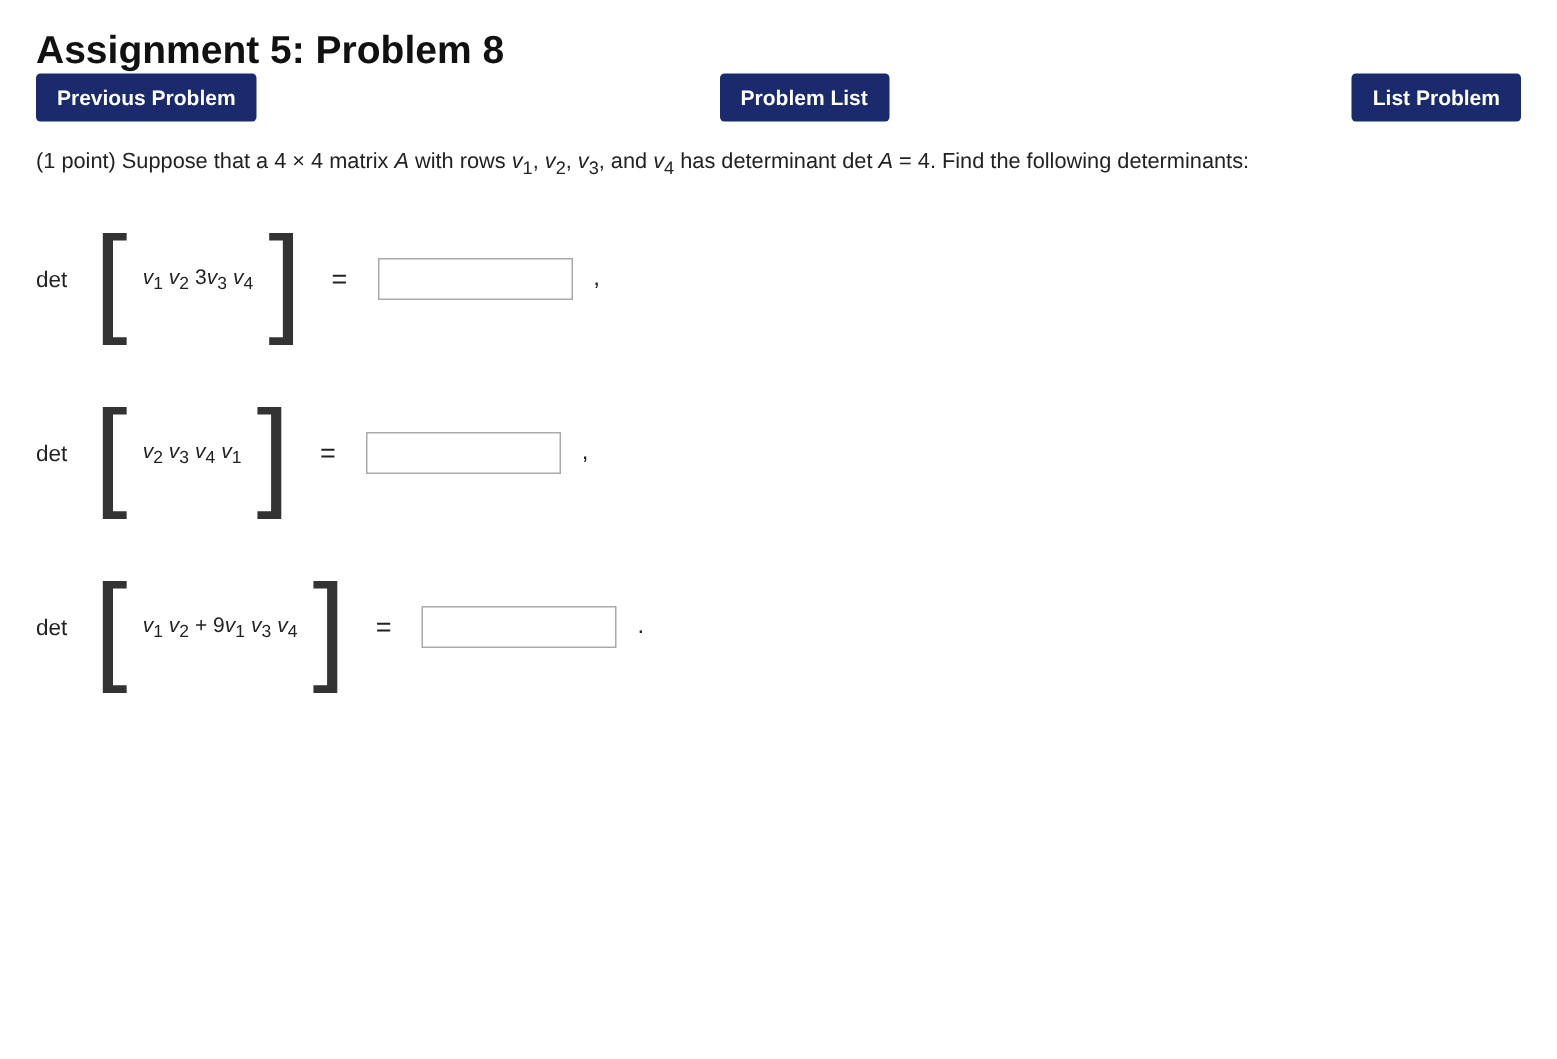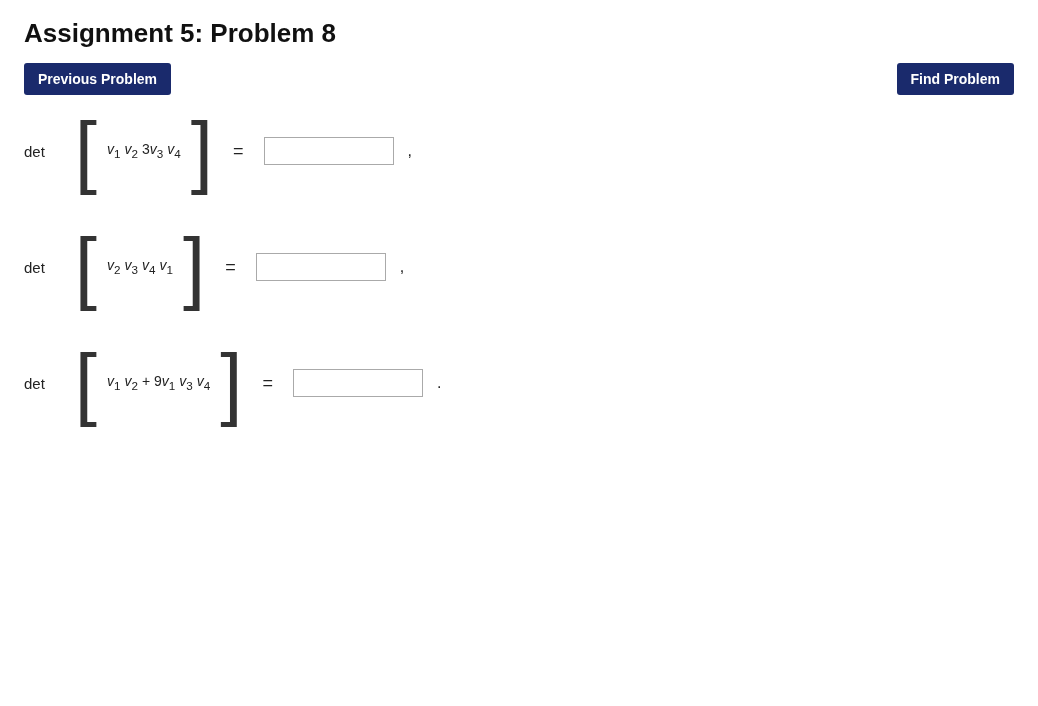--- a/index.html
+++ b/index.html
@@ -11,21 +11,20 @@
       width: 1038px;
     }
     .page-container {
       background: #fff;
       padding: 18px 24px;
       min-height: 706px;
     }
     h1 {
       font-size: 26px;
       font-weight: bold;
-      margin-bottom: 14px;
       color: #111;
     }
     .button-row {
       display: flex;
       gap: 6px;
       margin-bottom: 16px;
       justify-content: space-between;
     }
     .nav-btn {
       background: #1a2a6c;
@@ -44,21 +43,21 @@
       line-height: 1.6;
     }
     .det-block {
       display: flex;
       align-items: center;
       margin-bottom: 36px;
       gap: 10px;
     }
     .det-label {
       font-size: 15px;
-      margin-right: 20px;
+      margin-right: 8px;
     }
     .matrix-wrapper {
       position: relative;
       display: flex;
       align-items: center;
     }
     .bracket-left, .bracket-right {
       font-size: 80px;
       font-weight: 100;
       color: #333;
@@ -96,23 +95,27 @@
   </style>
 </head>
 <body>
 
 <div class="page-container">
 
   <h1>Assignment 5: Problem 8</h1>
 
   <div class="button-row">
     <button class="nav-btn">Previous Problem</button>
-    <button class="nav-btn">Find Problem</button>
+    <button class="nav-btn">Problem List</button>
+    <button class="nav-btn">List Problem</button>
   </div>
 
+  <div class="problem-text">
+    (1 point) Suppose that a 4 × 4 matrix <em>A</em> with rows <em>v</em><sub>1</sub>, <em>v</em><sub>2</sub>, <em>v</em><sub>3</sub>, and <em>v</em><sub>4</sub> has determinant det <em>A</em> = 4. Find the following determinants:
+  </div>
 
   <div class="det-block">
     <span class="det-label">det</span>
     <div class="matrix-wrapper">
       <span class="bracket-left">[</span>
       <div class="matrix-rows">
         <div class="matrix-row"><em>v</em><sub>1</sub></div>
         <div class="matrix-row"><em>v</em><sub>2</sub></div>
         <div class="matrix-row">3<em>v</em><sub>3</sub></div>
         <div class="matrix-row"><em>v</em><sub>4</sub></div>

